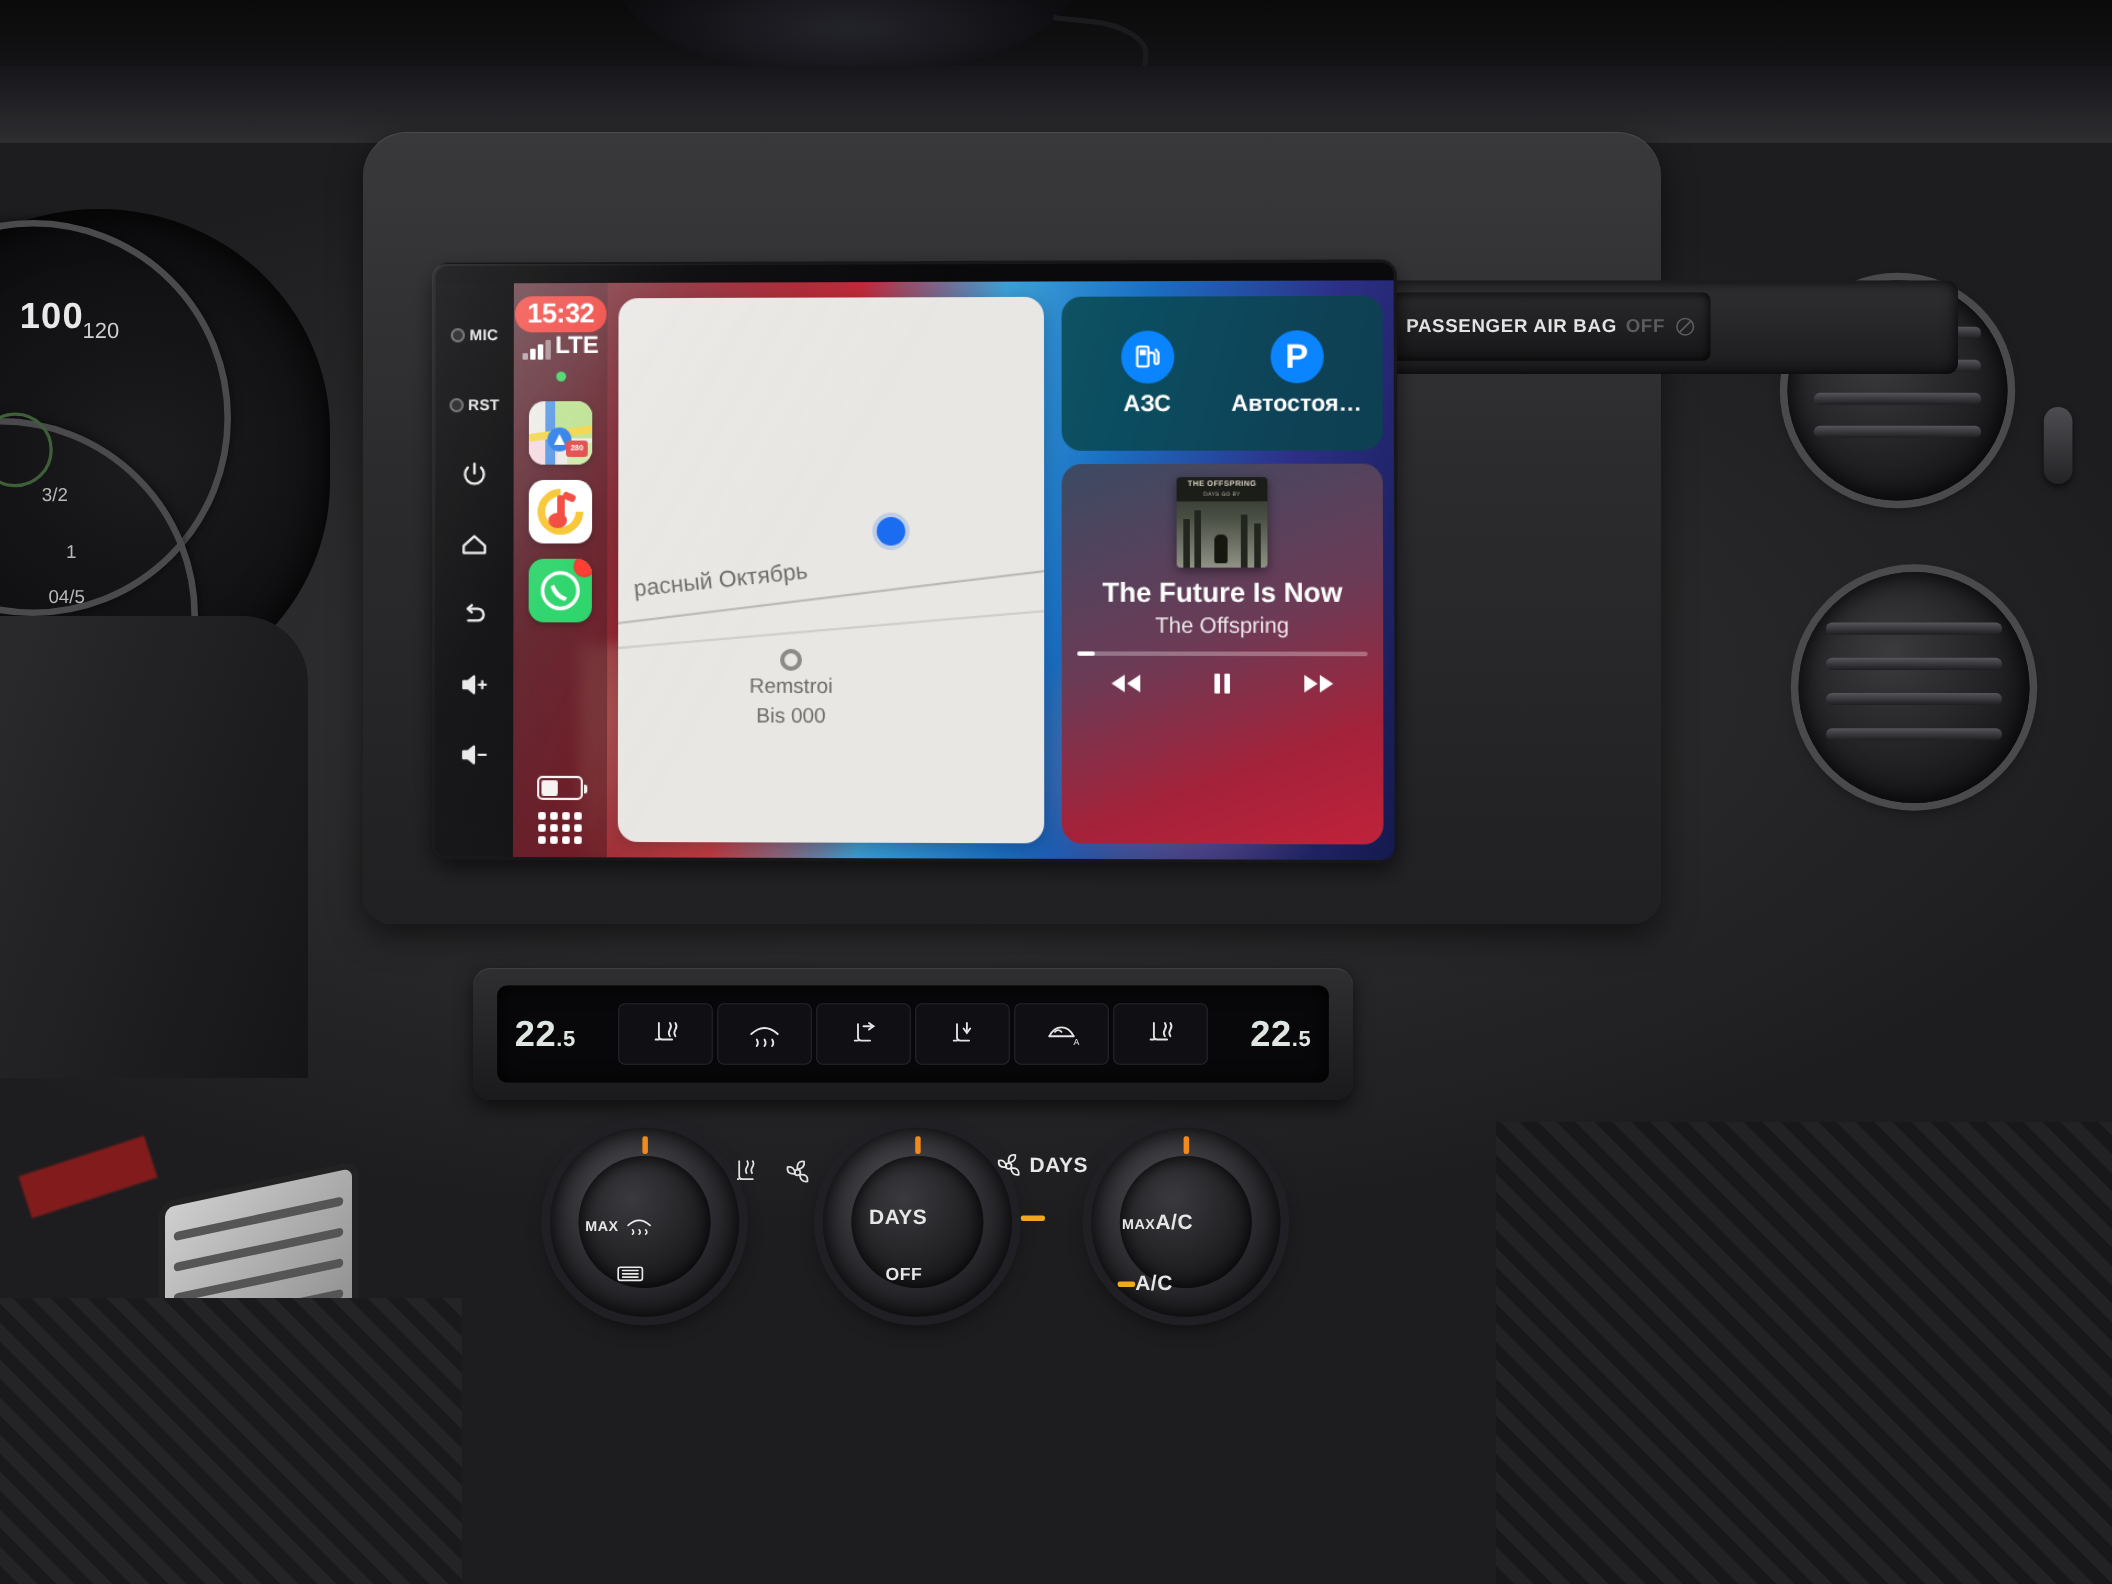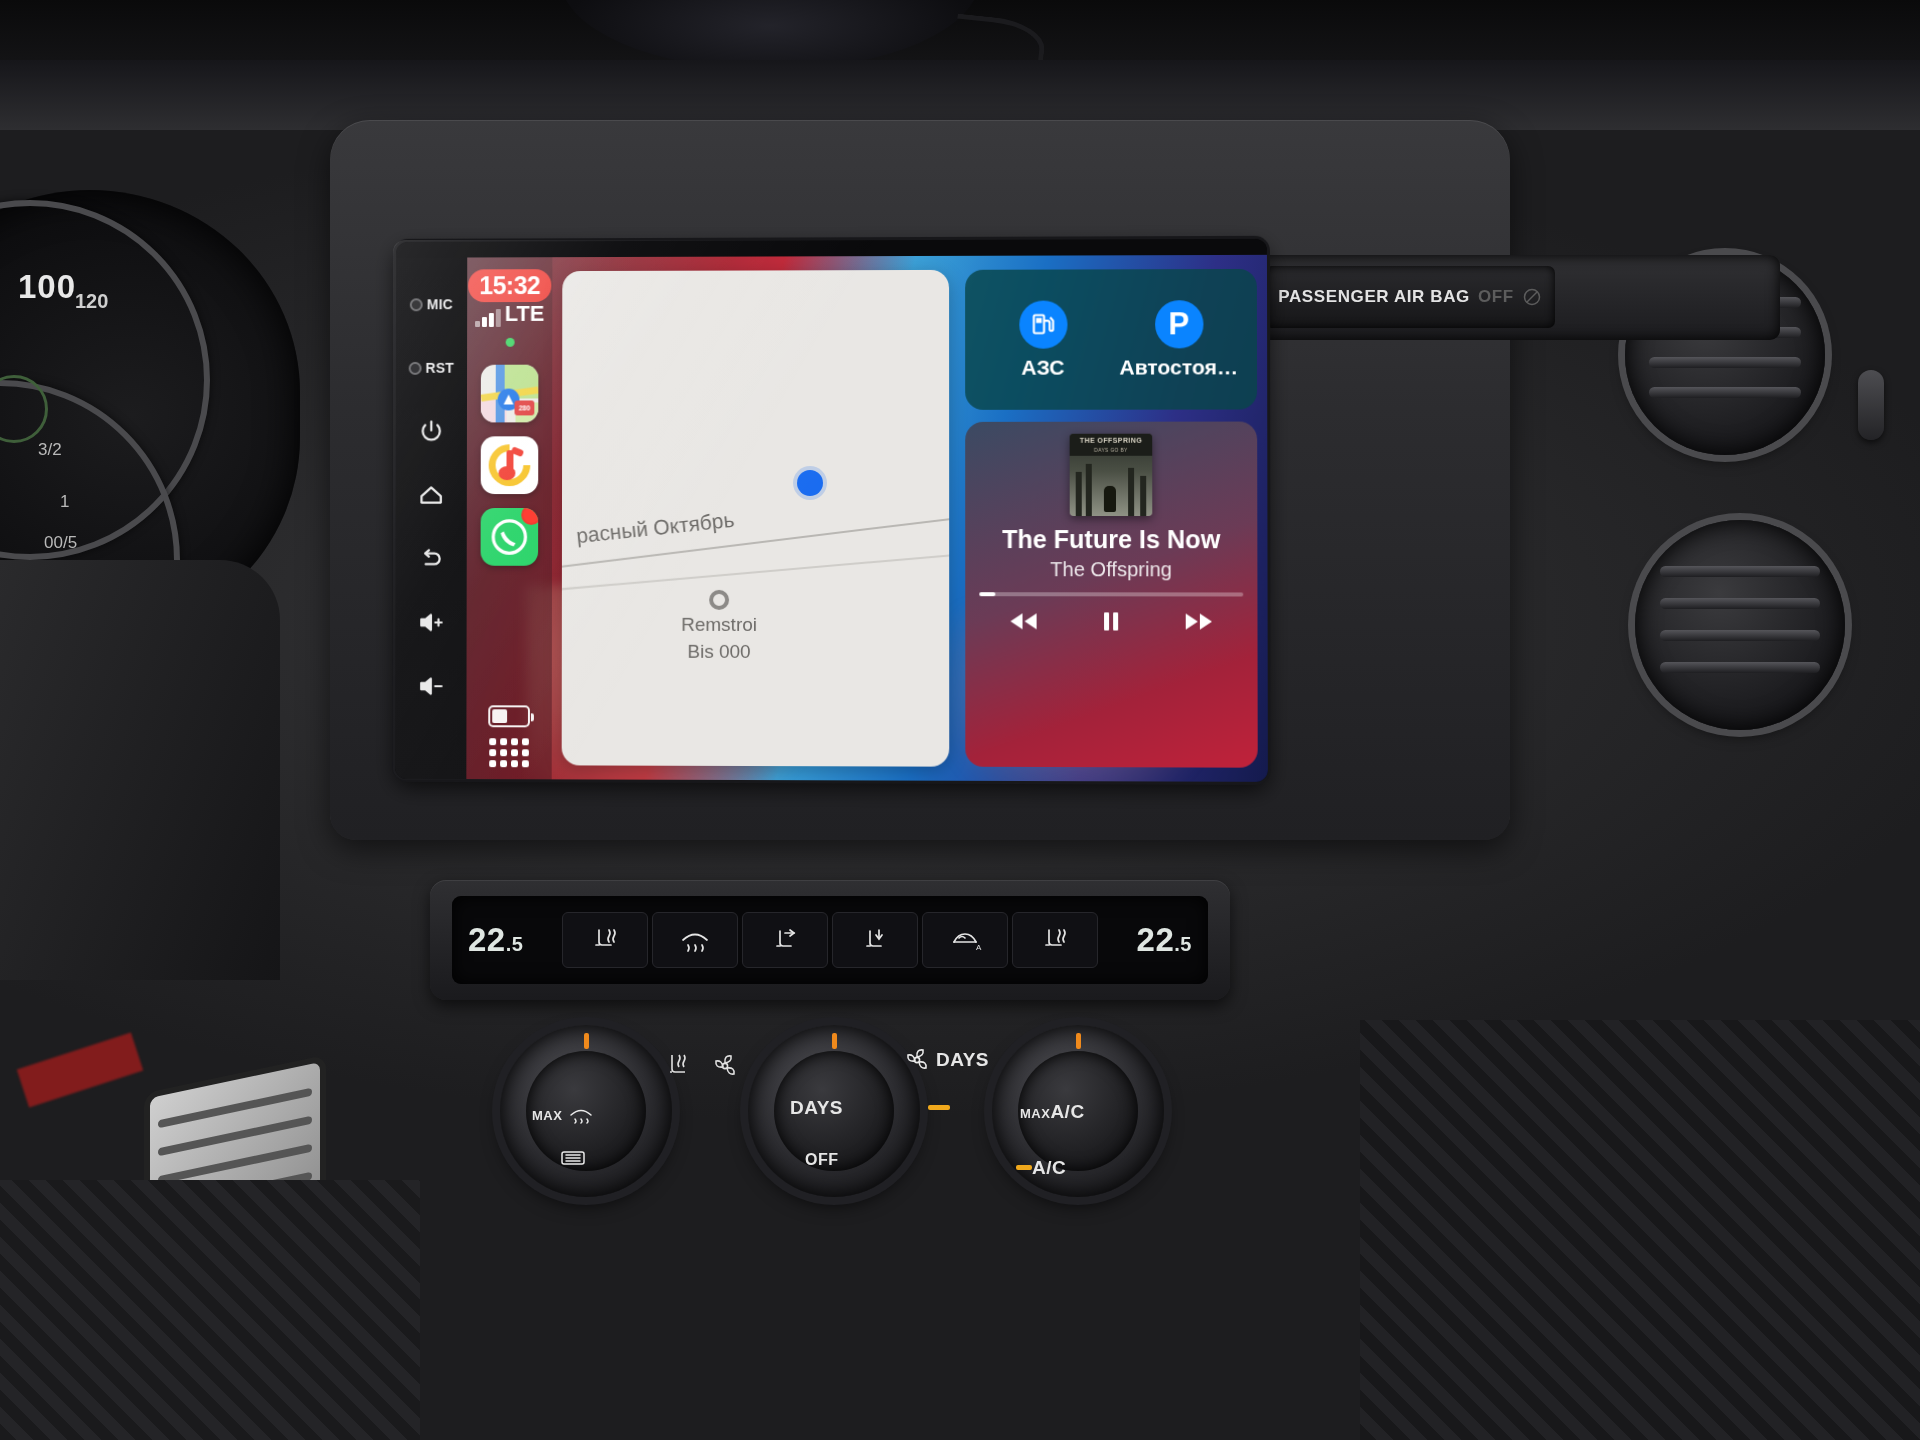--- a/index.html
+++ b/index.html
@@ -58,21 +58,21 @@
     border-radius:50%/45%;
     box-shadow:0 0 40px #000 inset;
   }
   .gauge-ring{
     position:absolute; border:6px solid #4a4a4d; border-radius:50%;
     box-shadow:0 0 10px rgba(0,0,0,.6);
   }
   .g1{ left:-150px; top:200px; width:360px; height:360px; }
   .g2{ left:-180px; top:380px; width:360px; height:360px; }
   .gauge-num{ position:absolute; color:#e8e8e8; font-size:33px; font-weight:700; letter-spacing:1px; }
-  .gauge-num2{ position:absolute; color:#cfcfcf; font-size:20px; font-weight:700; }
+  .gauge-num2{ position:absolute; color:#cfcfcf; font-size:20px; font-weight:400; }
   .gauge-small{ position:absolute; color:#b9b9b9; font-size:17px; }
 
   .left-trim{
     position:absolute; left:0; top:560px; width:280px; height:420px;
     background:linear-gradient(110deg,#2a2a2c,#151517);
     border-radius:0 60px 0 0;
   }
   .red-stripe{
     position:absolute; left:20px; top:1050px; width:120px; height:40px;
     background:#8d1c1c; transform:rotate(-18deg); filter:blur(1px); opacity:.9;
@@ -366,21 +366,21 @@
   <div class="dash"></div>
   <div class="dash-topedge"></div>
 
   <div class="cluster"></div>
   <div class="gauge-ring g1"></div>
   <div class="gauge-ring g2"></div>
   <div class="gauge-num" style="left:18px; top:268px;">100</div>
   <div class="gauge-num2" style="left:75px; top:290px;">120</div>
   <div class="gauge-small" style="left:38px; top:440px;">3/2</div>
   <div class="gauge-small" style="left:60px; top:492px;">1</div>
-  <div class="gauge-small" style="left:44px; top:533px;">00/5</div>
+  <div class="gauge-small" style="left:44px; top:533px;">04/5</div>
   <div style="position:absolute;left:-20px;top:375px;width:68px;height:68px;border:3px solid #3f5f3a;border-radius:50%;"></div>
 
   <div class="left-trim"></div>
   <div class="red-stripe"></div>
   <div class="pedal">
     <i style="top:24px"></i>
       <i style="top:52px"></i>
       <i style="top:80px"></i>
       <i style="top:108px"></i>
   </div>

